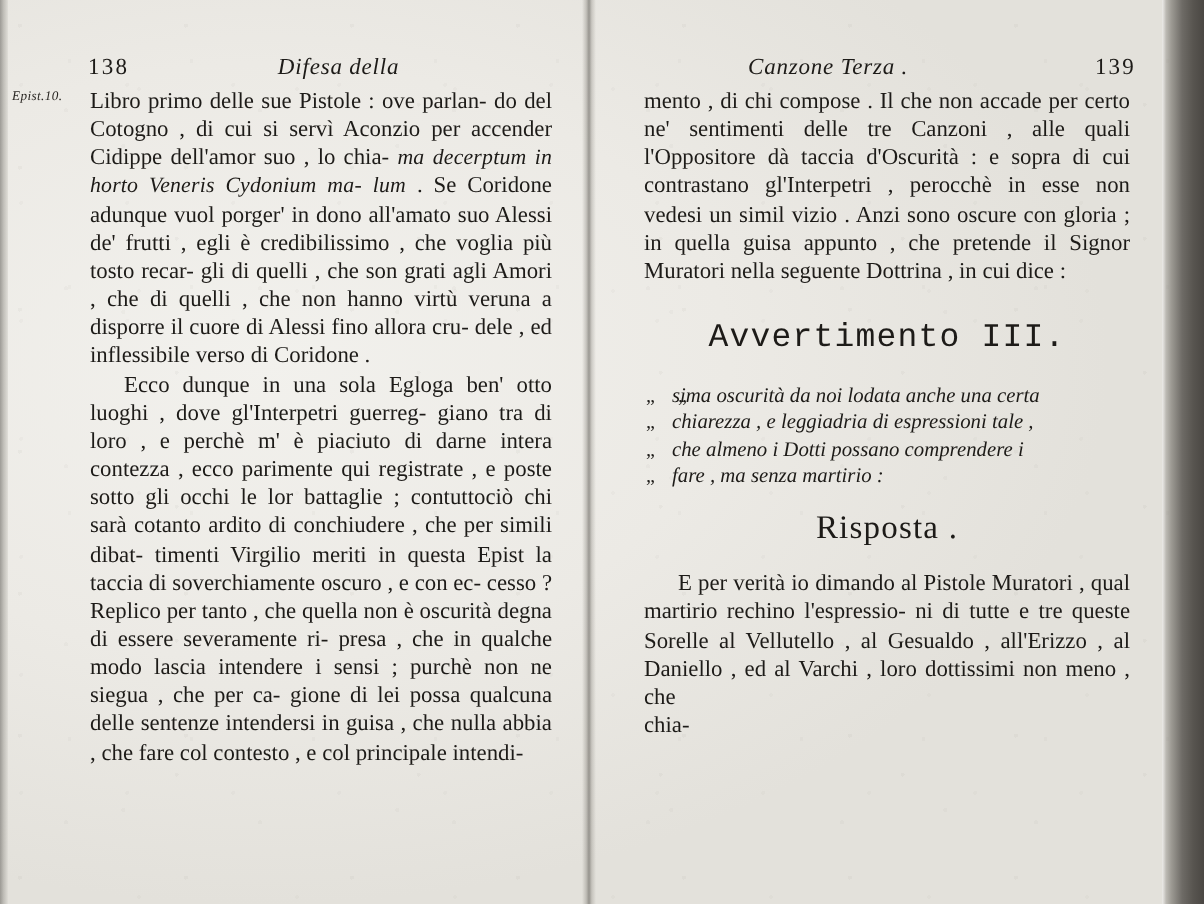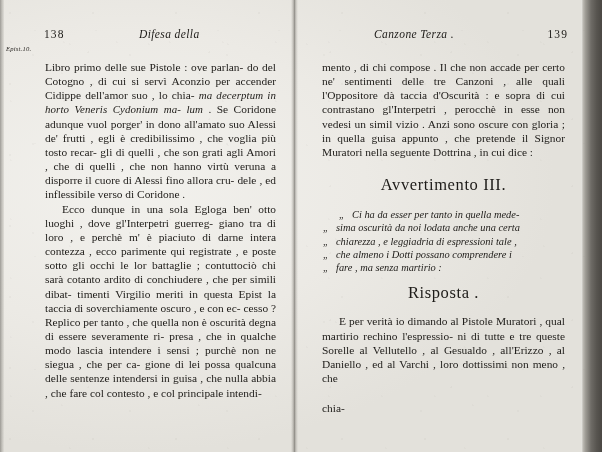--- a/index.html
+++ b/index.html
@@ -142,38 +142,38 @@
     hyphens: manual;
   }
   .page-left .textblock  { left: 41px; width: 231px; }
   .page-right .textblock { left: 20px; width: 243px; }
 
   .textblock p {
     margin: 0;
     text-align: justify;
   }
   .textblock p.indent { text-indent: 17px; }
-  .textblock p.flush  { text-indent: 0; margin-top: 16px; }
+  .textblock p.flush  { text-indent: 0; }
   .last-line-right { text-align: right; }
 
   em.lat {
     font-style: italic;
     font-size: 10.9px;
     letter-spacing: .1px;
   }
 
   .heading {
     text-align: center;
     font-size: 16.5px;
     letter-spacing: .6px;
     margin: 0;
     padding: 0;
     font-weight: normal;
   }
-  .heading.h-avv { margin-top: 19px; margin-bottom: 16px; }
+  .heading.h-avv { margin-top: 19px; margin-bottom: 16px; font-family: Liberation Mono, monospace; }
   .heading.h-ris { margin-top: 12px; margin-bottom: 14px; }
 
   .quoteblock {
     font-style: italic;
     font-size: 10.4px;
     line-height: 13.2px;
     margin: 0 0 0 0;
     padding-left: 14px;
     position: relative;
     text-align: justify;
@@ -272,21 +272,20 @@
         <span>guisa appunto , che pretende il Signor</span>
         <span>Muratori nella seguente Dottrina , in cui</span>
         <span>dice :</span>
       </p>
 
       <h2 class="heading h-avv">Avvertimento III.</h2>
 
       <div class="quoteblock">
         <span class="qline q-first">
           <span class="qmark">„</span>
-          <span>Ci ha da esser per tanto in quella mede-</span>
         </span>
         <span class="qline">
           <span class="qmark">„</span>
           <span>sima oscurità da noi lodata anche una certa</span>
         </span>
         <span class="qline">
           <span class="qmark">„</span>
           <span>chiarezza , e leggiadria di espressioni tale ,</span>
         </span>
         <span class="qline">

